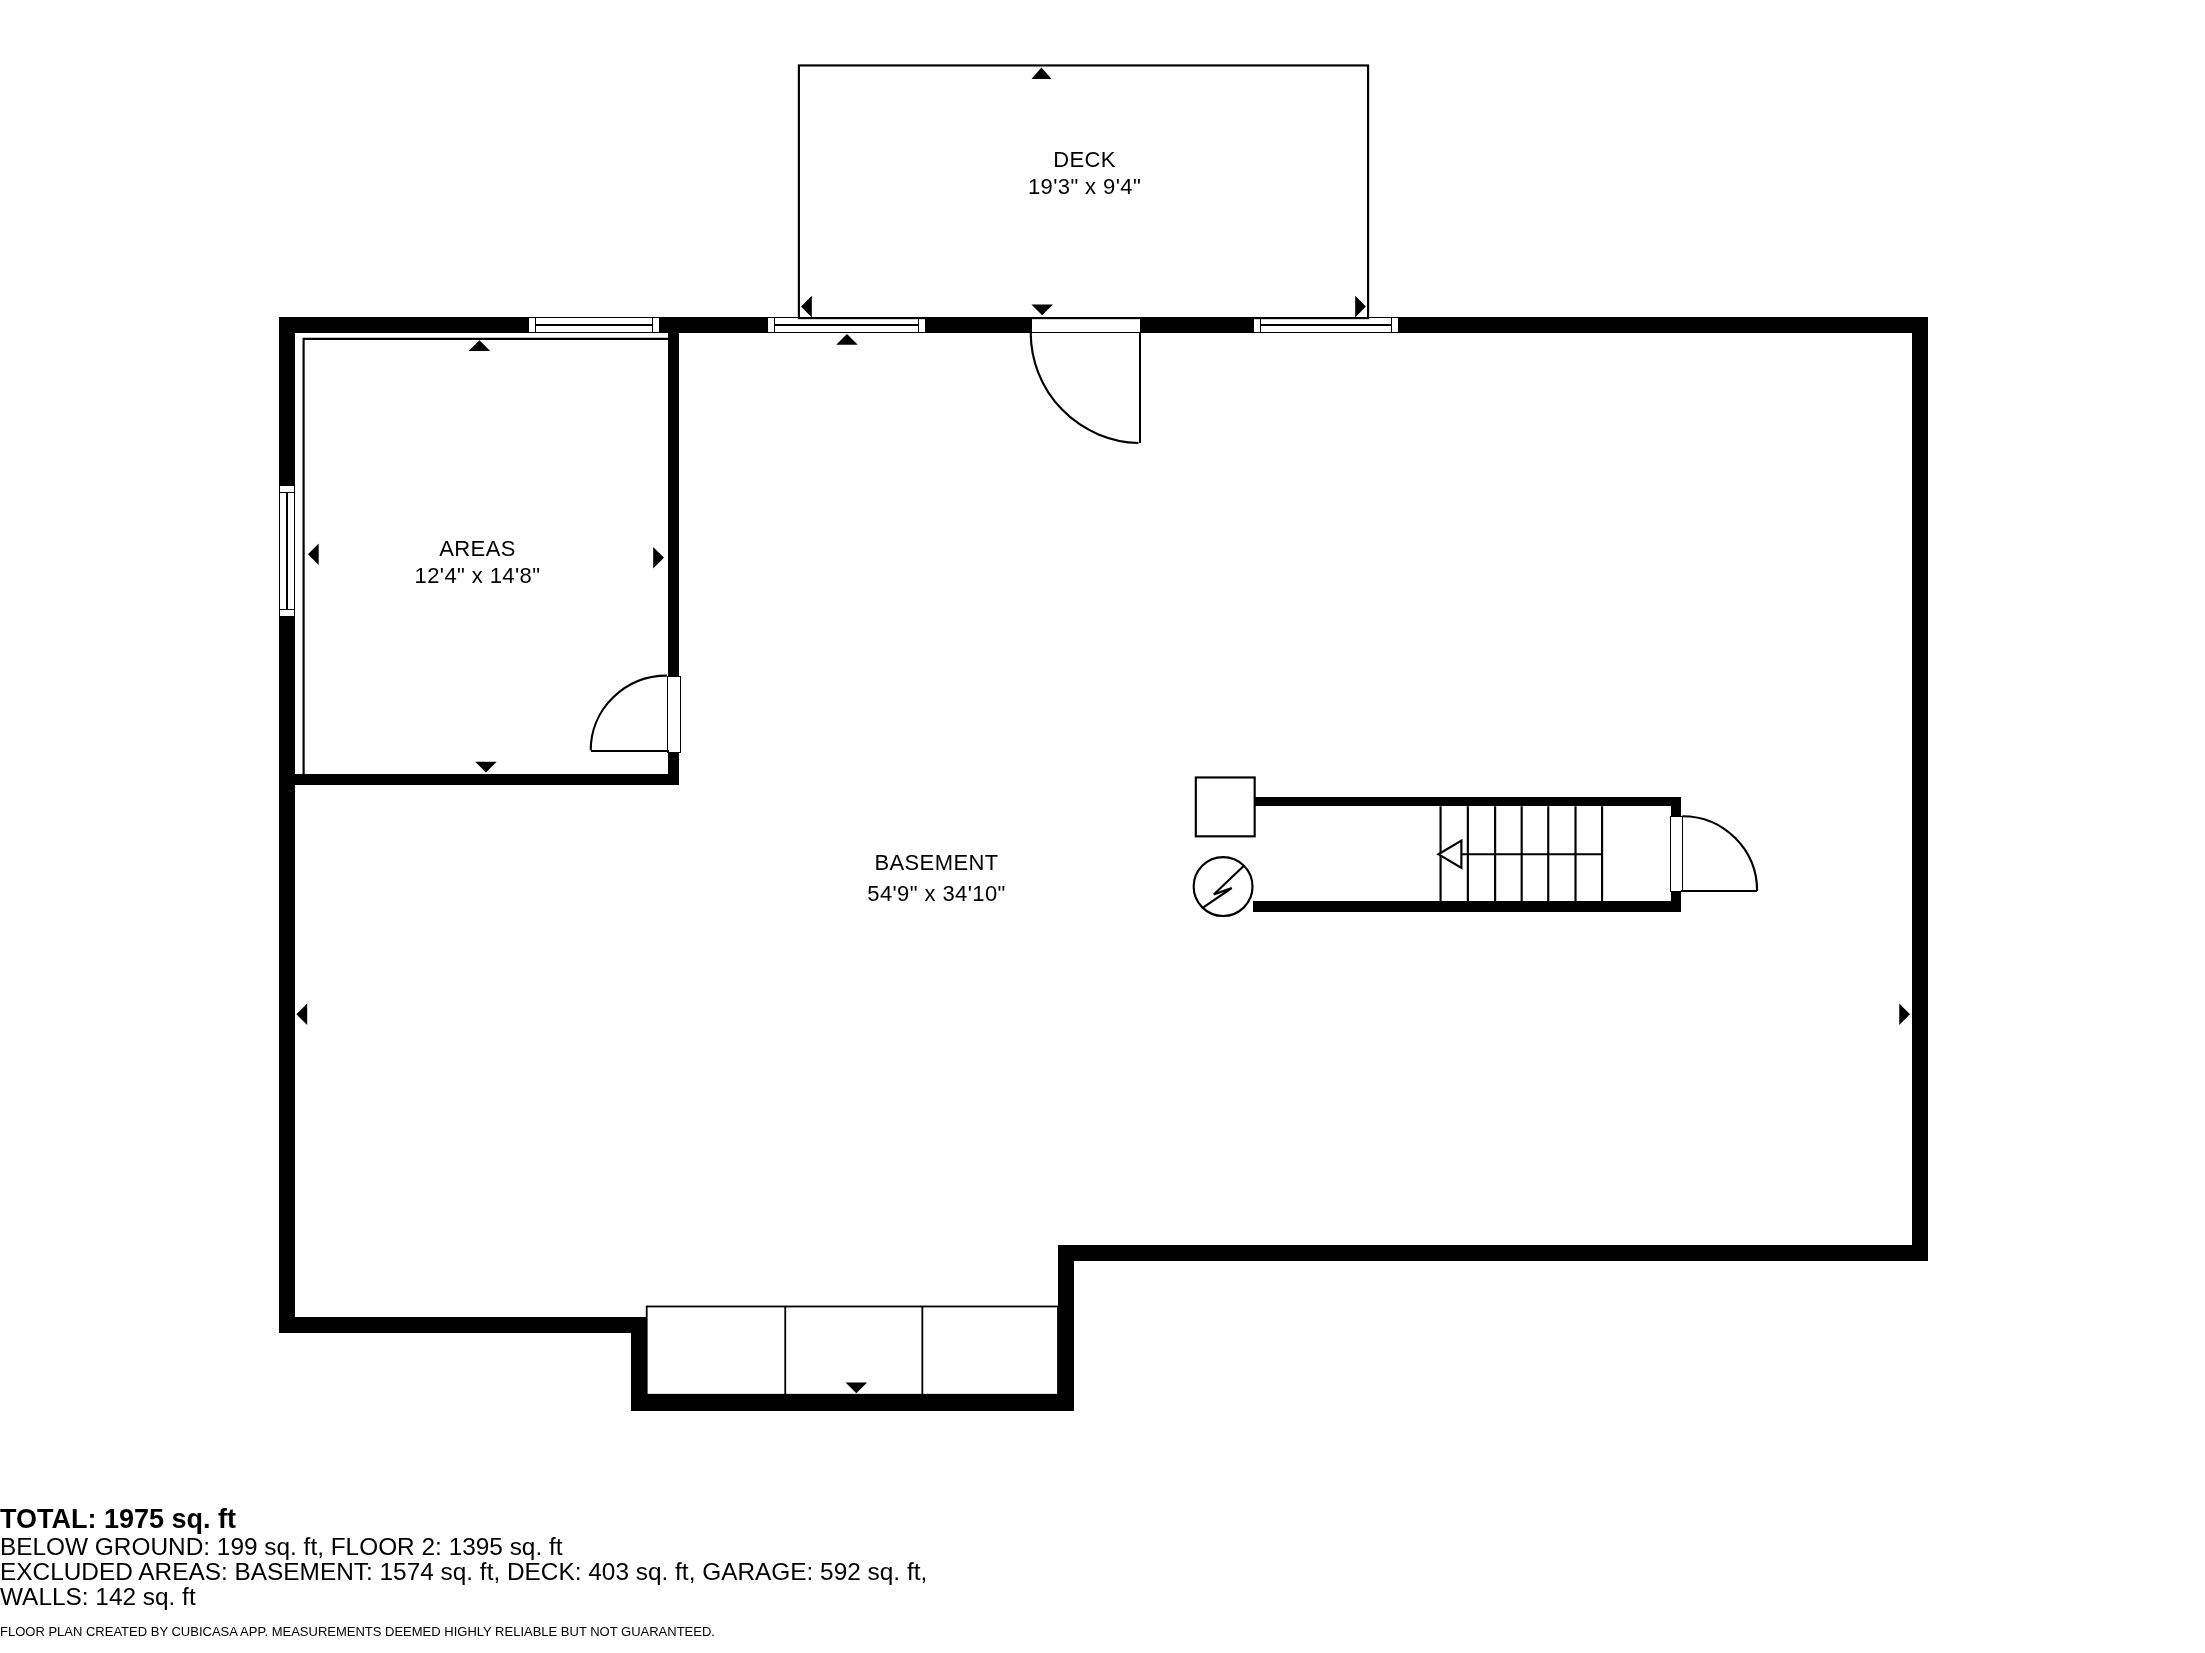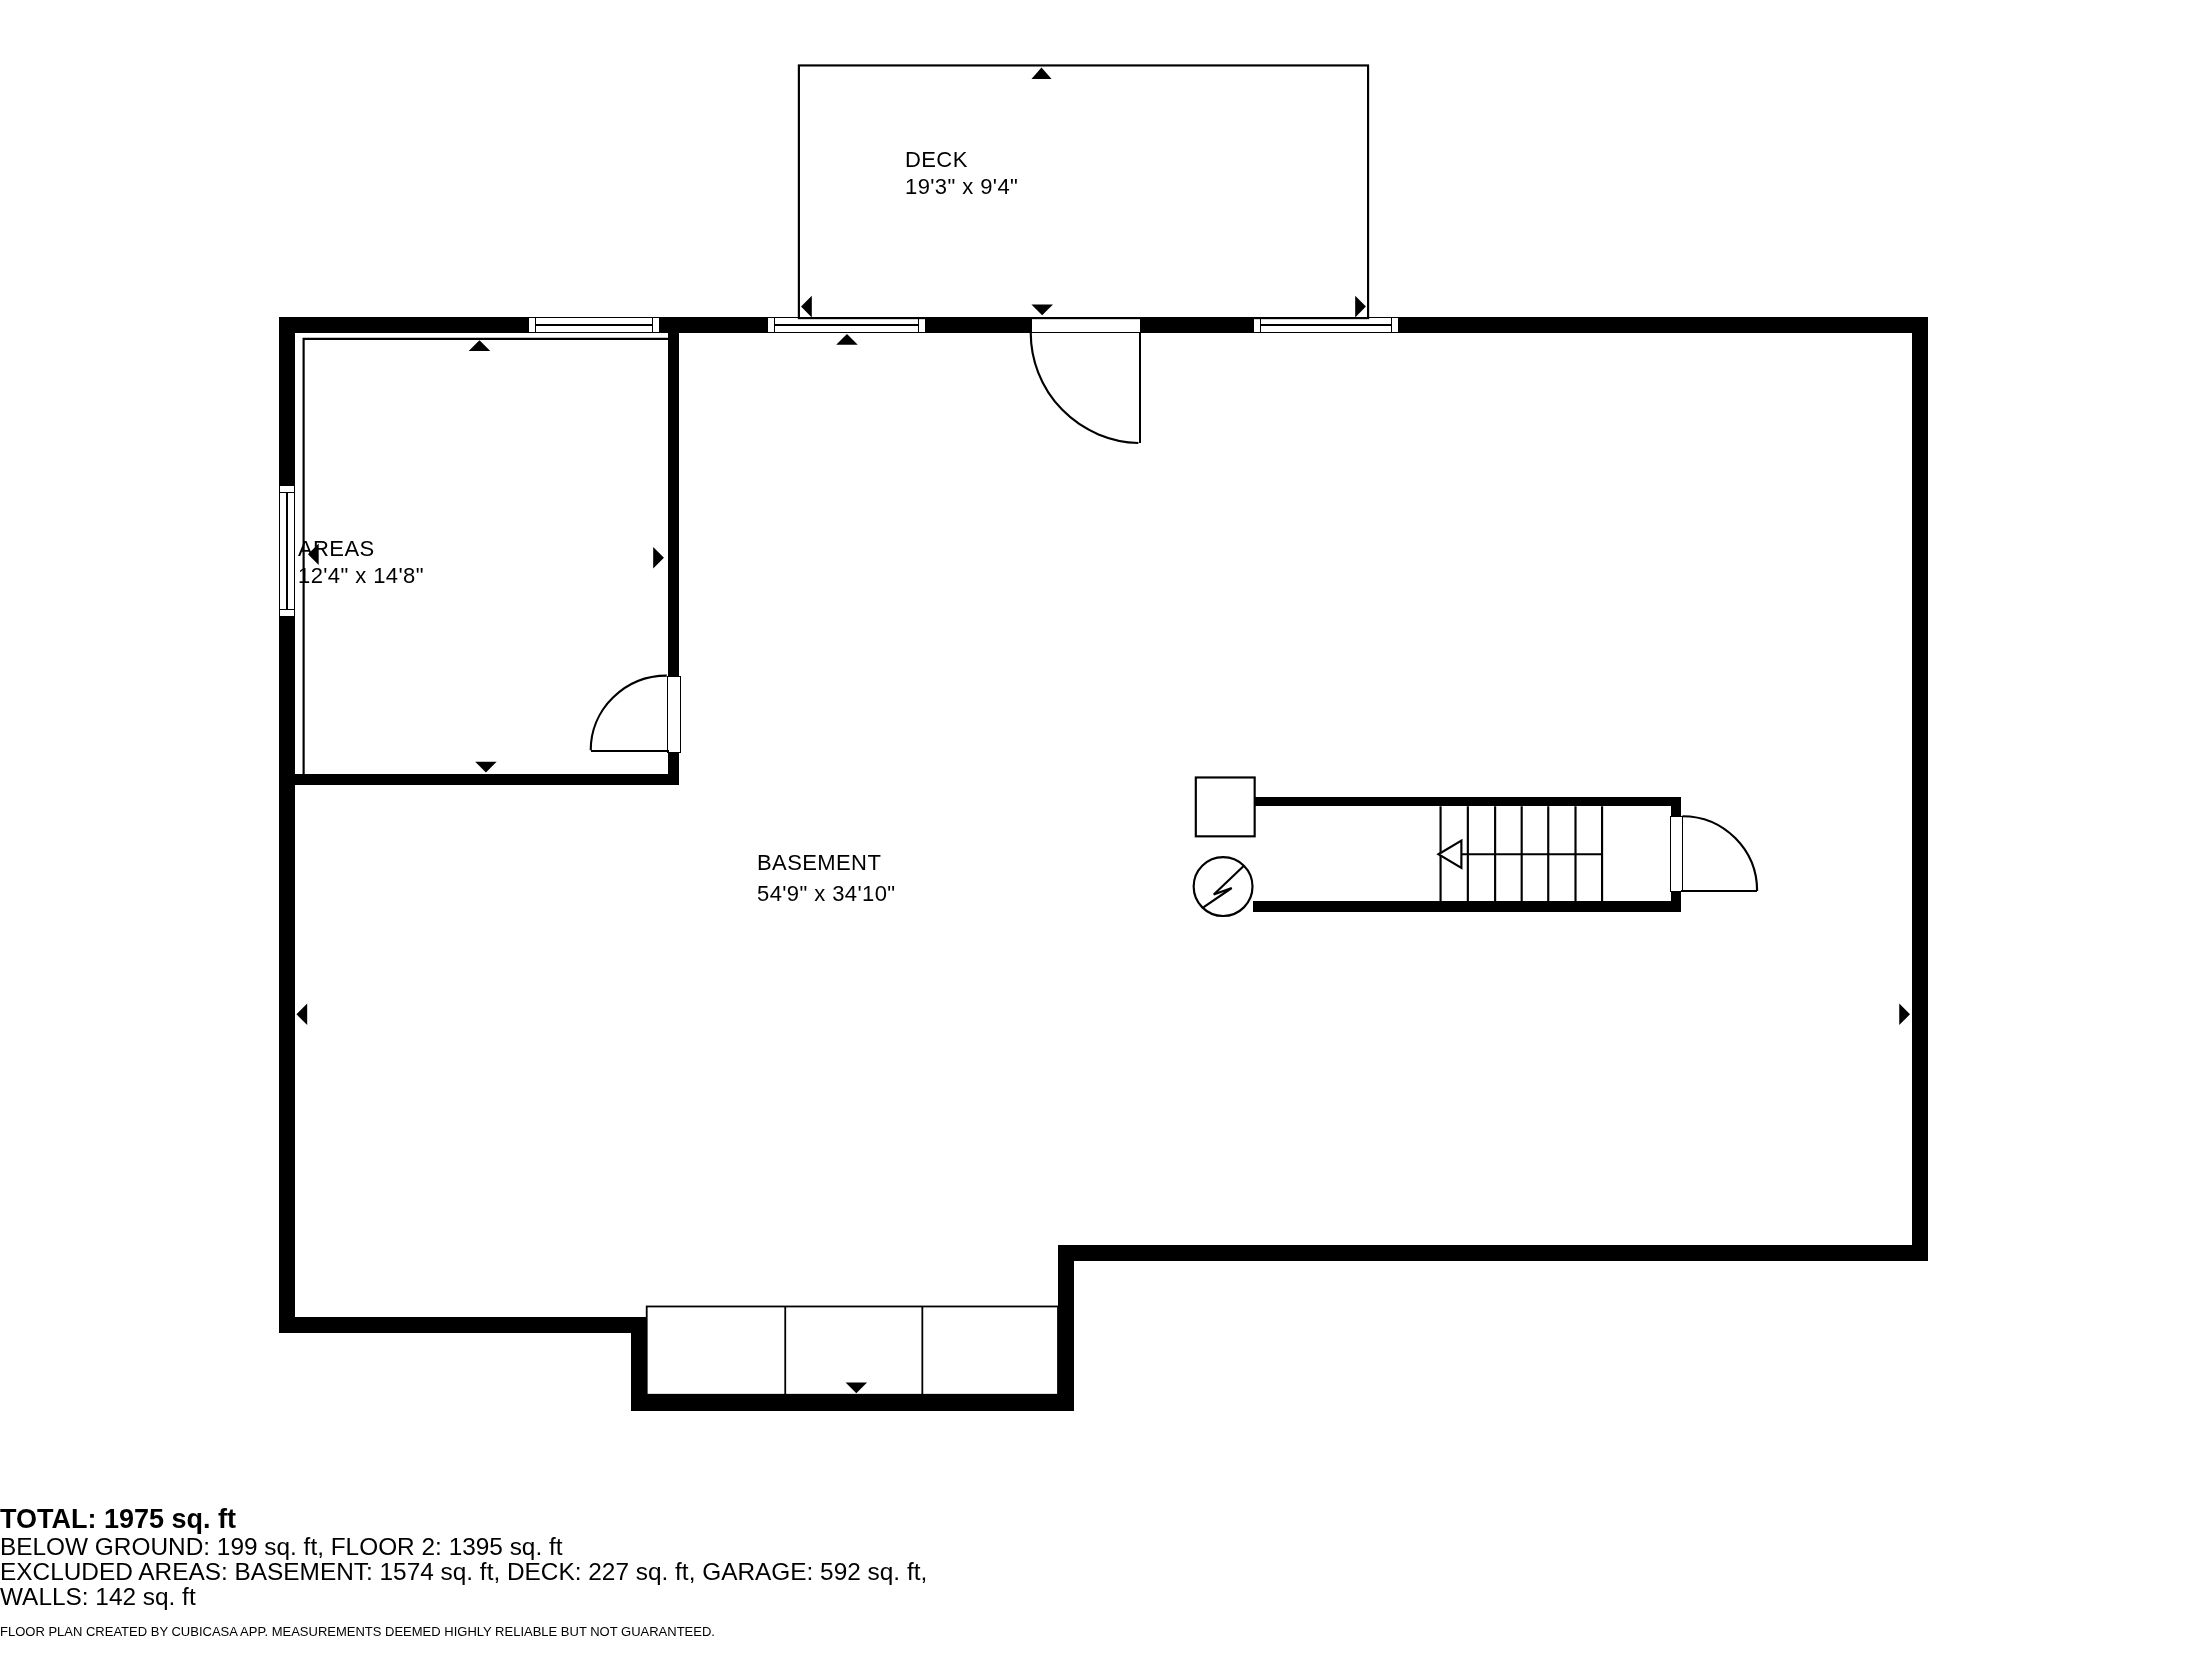--- a/index.html
+++ b/index.html
@@ -10,21 +10,21 @@
   .window i{position:absolute;background:#000;}
   .window.h .cap1{left:5.7px;top:0;bottom:0;width:1.4px;}
   .window.h .cap2{right:5.7px;top:0;bottom:0;width:1.4px;}
   .window.h .mid{left:7.2px;right:7.2px;top:50%;height:1.4px;margin-top:-0.7px;}
   .window.v .cap1{top:5.7px;left:0;right:0;height:1.4px;}
   .window.v .cap2{bottom:5.7px;left:0;right:0;height:1.4px;}
   .window.v .mid{top:7.2px;bottom:7.2px;left:50%;width:1.4px;margin-left:-0.7px;}
   .doorgap{position:absolute;background:#fff;border:1.4px solid #000;box-sizing:border-box;}
   .leaf{position:absolute;background:#000;}
   svg.overlay{position:absolute;left:0;top:0;width:2205px;height:1654px;pointer-events:none;}
-  .room-label{position:absolute;font-size:22px;line-height:27px;
+  .room-label{position:absolute;text-align:center;font-size:22px;line-height:27px;
               letter-spacing:0.4px;color:#000;}
   .room-label .gap{margin-top:3.6px;}
   .summary{position:absolute;left:0;top:1505px;width:2205px;text-align:left;
            font-size:24.4px;line-height:25px;color:#000;}
   .summary .total{font-size:27px;font-weight:bold;line-height:29px;}
   .footer-note{position:absolute;left:0;top:1624px;width:2203px;text-align:left;
                font-size:13px;color:#000;}
 </style>
 </head>
 <body>
@@ -119,20 +119,20 @@
     <div>12'4" x 14'8"</div>
   </div>
   <div class="room-label" style="left:757px;top:849px;width:359px">
     <div>BASEMENT</div>
     <div class="gap">54'9" x 34'10"</div>
   </div>
 
   <div class="summary">
     <div class="total">TOTAL: 1975 sq. ft</div>
     <div>BELOW GROUND: 199 sq. ft, FLOOR 2: 1395 sq. ft</div>
-    <div>EXCLUDED AREAS: BASEMENT: 1574 sq. ft, DECK: 227 sq. ft, GARAGE: 592 sq. ft,</div>
+    <div>EXCLUDED AREAS: BASEMENT: 1574 sq. ft, DECK: 403 sq. ft, GARAGE: 592 sq. ft,</div>
     <div>WALLS: 142 sq. ft</div>
   </div>
 
   <div class="footer-note">FLOOR PLAN CREATED BY CUBICASA APP. MEASUREMENTS DEEMED HIGHLY RELIABLE BUT NOT GUARANTEED.</div>
 
 </div>
 
 
 </body></html>

